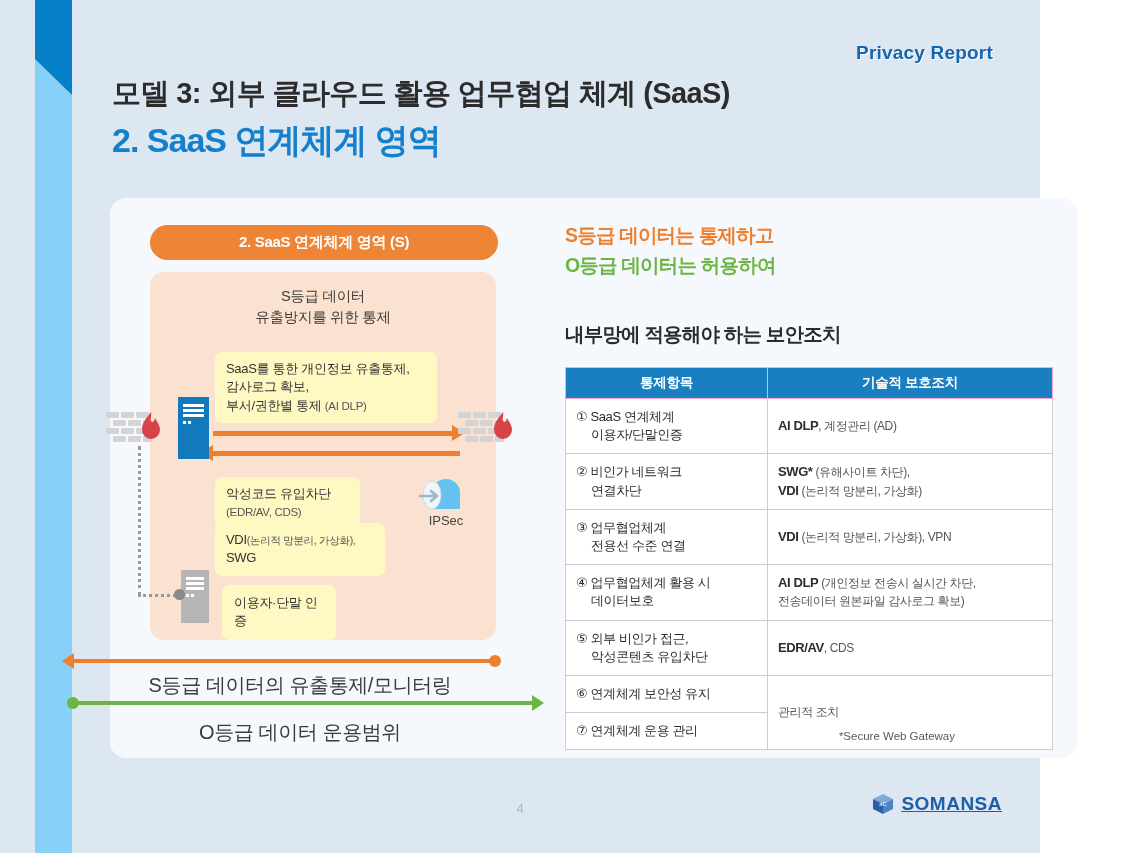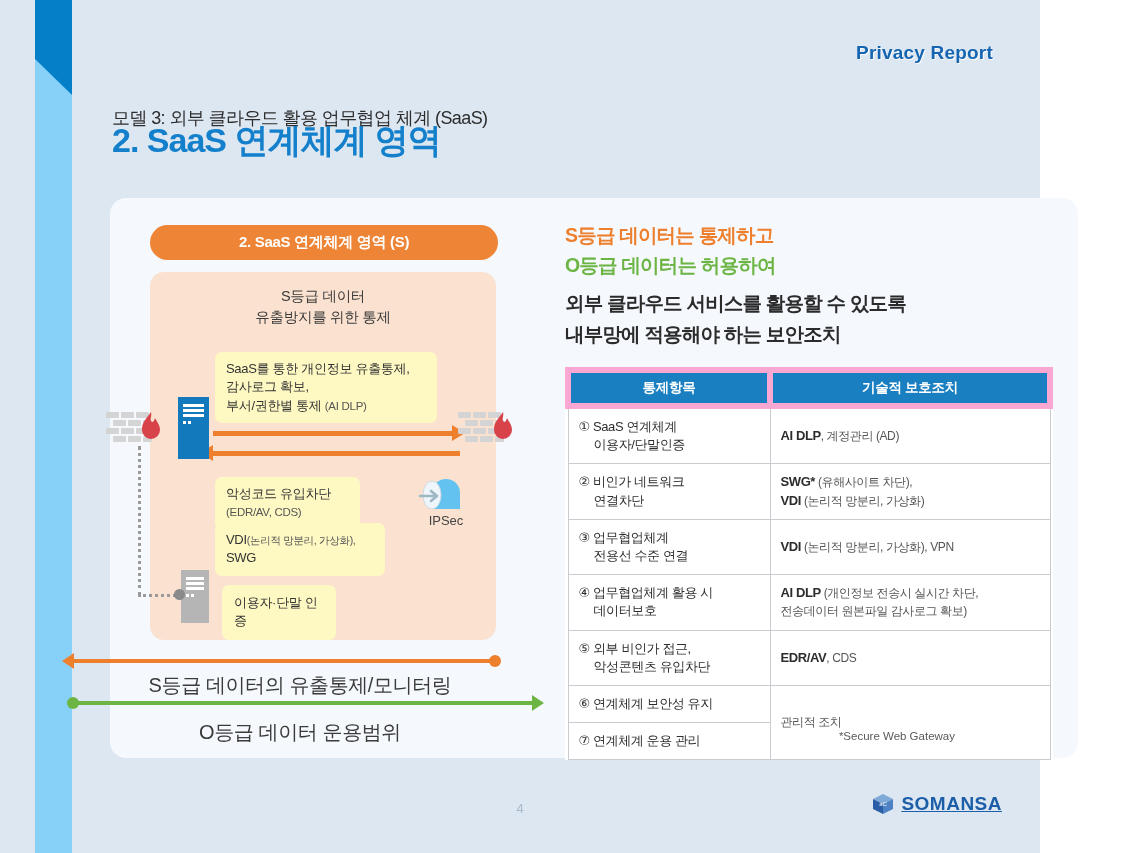--- a/index.html
+++ b/index.html
@@ -27,23 +27,22 @@
 
   
   .privacy-report {
     position: absolute; right: 47px; top: 42px;
     font-size: 19px; font-weight: bold; color: #1565b0;
     letter-spacing: .2px;
     text-shadow: 1px 1px 0 rgba(255,255,255,.85);
   }
   .kicker {
     position: absolute; left: 112px; top: 74px;
-    font-size: 18px; font-weight: normal; color: #2c2c2c;
+    font-size: 29px; font-weight: bold; color: #2c2c2c;
     letter-spacing: -.6px;
-    margin-top: 32px;
   }
   .headline {
     position: absolute; left: 112px; top: 118px;
     font-size: 34px; font-weight: bold; color: #1480cb;
     letter-spacing: -1px;
   }
 
   
   .panel {
     position: absolute; left: 110px; top: 198px;
@@ -176,21 +175,21 @@
   .rt4 { top: 325px; color: #2b2b2b; }
 
   table.ctrl {
     position: absolute; left: 565px; top: 367px;
     width: 488px; border-collapse: collapse;
     background: #fff;
   }
   table.ctrl th {
     background: #1a7fc1; color: #fff; font-size: 13.5px; font-weight: bold;
     padding: 6px 4px; text-align: center; letter-spacing: -.3px;
-    border: 6px solid #f9a8d4;
+    border: 1px solid #f9a8d4;
   }
   table.ctrl td {
     border: 1px solid #c9cdd2; font-size: 13px; color: #2d2d2d;
     padding: 9px 10px; letter-spacing: -.4px; line-height: 1.4;
     vertical-align: middle;
   }
   table.ctrl td.c1 { width: 202px; }
   table.ctrl td .ind { display: block; padding-left: 15px; }
   table.ctrl td b { font-weight: bold; }
   table.ctrl td .note { color: #555; font-size: 12px; }
@@ -332,21 +331,20 @@
   <div class="span-dot-o"></div>
   <div class="span-label span-label-1">S등급 데이터의 유출통제/모니터링</div>
 
   <div class="span-line span-green"></div>
   <div class="span-head-right"></div>
   <div class="span-dot-g"></div>
   <div class="span-label span-label-2">O등급 데이터 운용범위</div>
 
   <div class="rt rt1">S등급 데이터는 통제하고</div>
   <div class="rt rt2">O등급 데이터는 허용하여</div>
-  <div class="rt rt3">외부 클라우드 서비스를 활용할 수 있도록</div>
   <div class="rt rt4">내부망에 적용해야 하는 보안조치</div>
 
   <table class="ctrl">
     <thead>
       <tr>
         <th>통제항목</th>
         <th>기술적 보호조치</th>
       </tr>
     </thead>
     <tbody>

